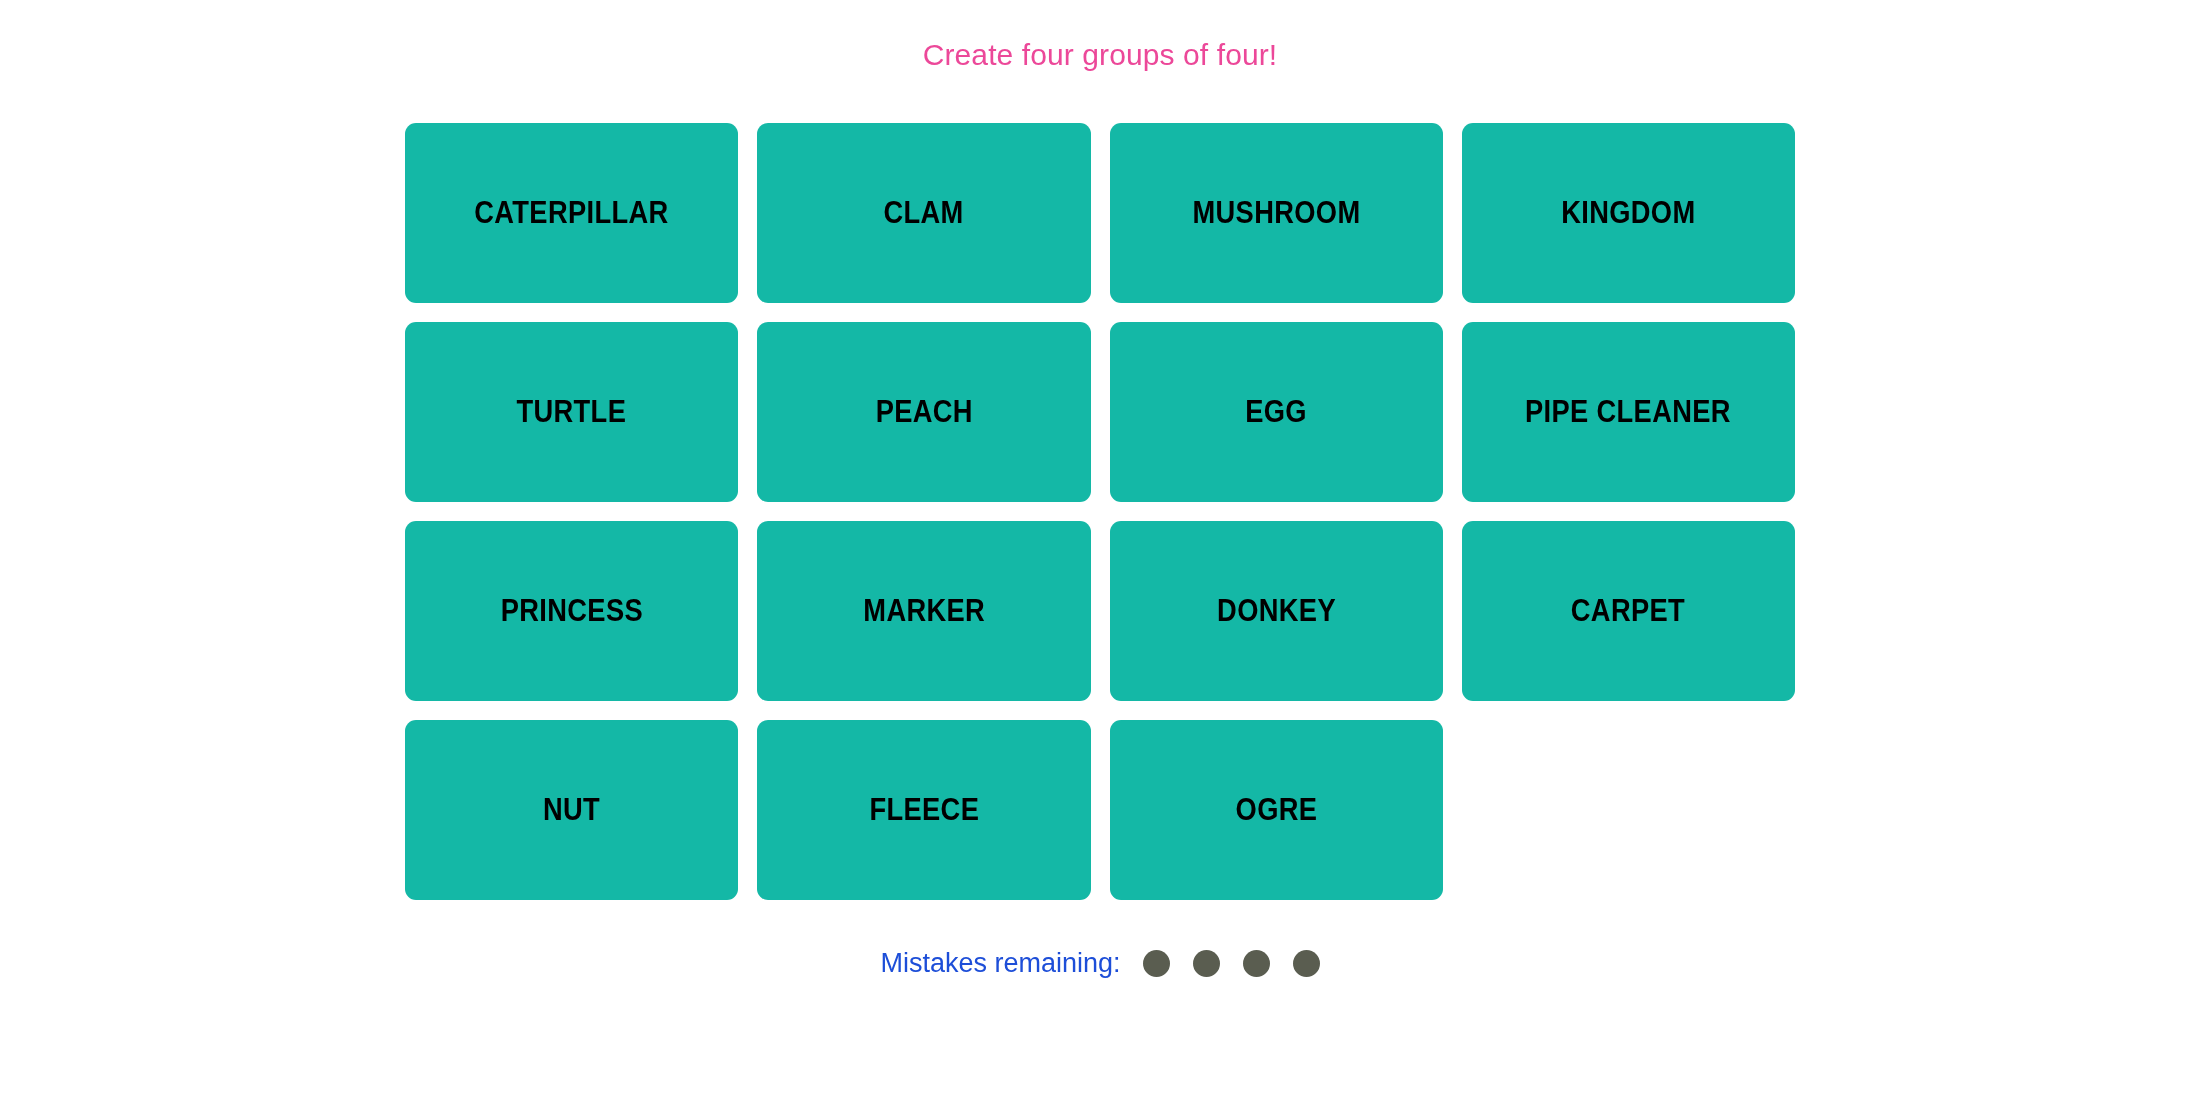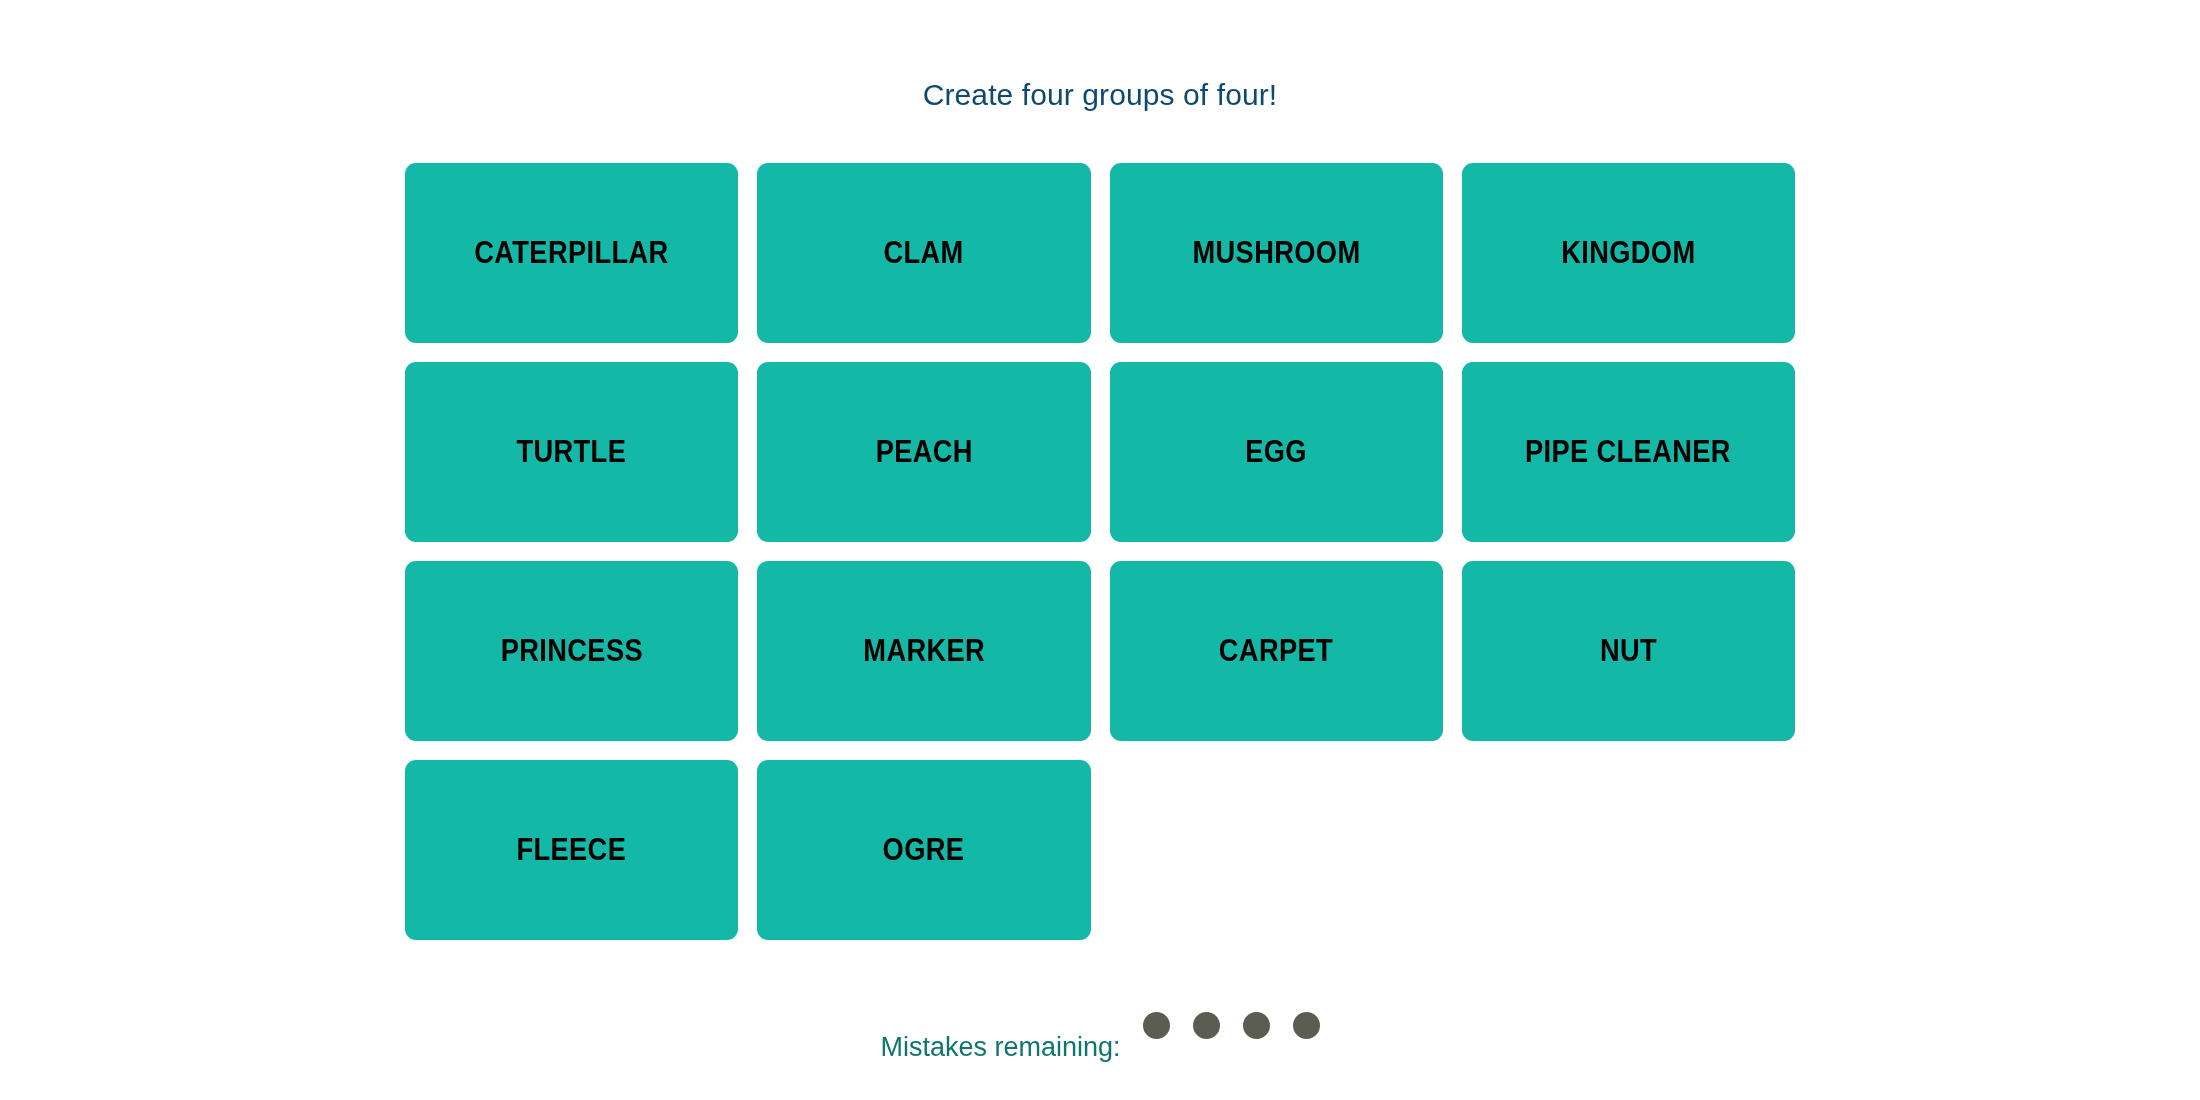--- a/index.html
+++ b/index.html
@@ -22,24 +22,24 @@
     height: 1100px;
     position: relative;
     display: flex;
     flex-direction: column;
     align-items: center;
     background: #ffffff;
   }
 
   
   .game-title {
-    margin-top: 80px;
+    margin-top: 40px;
     font-size: 30px;
     font-weight: 400;
-    color: #0c4a6e;
+    color: #ec4899;
     letter-spacing: 0.1px;
     line-height: 1;
     text-align: center;
     white-space: nowrap;
   }
 
   
   .tile-grid {
     margin-top: 53px;
     width: 1390px;
@@ -83,24 +83,23 @@
     display: flex;
     flex-direction: row;
     align-items: center;
     justify-content: center;
     gap: 18px;
   }
 
   .mistakes-label {
     font-size: 27px;
     font-weight: 400;
-    color: #0f766e;
+    color: #1d4ed8;
     line-height: 1;
     white-space: nowrap;
-    margin-top: 44px;
   }
 
   .mistakes-dots {
     display: flex;
     flex-direction: row;
     align-items: center;
     gap: 23px;
     margin-left: 4px;
   }
 
@@ -147,20 +146,23 @@
       <span class="tile-label">PIPE CLEANER</span>
     </div>
 
     <div class="tile">
       <span class="tile-label">PRINCESS</span>
     </div>
     <div class="tile">
       <span class="tile-label">MARKER</span>
     </div>
     <div class="tile">
+      <span class="tile-label">DONKEY</span>
+    </div>
+    <div class="tile">
       <span class="tile-label">CARPET</span>
     </div>
 
     <div class="tile">
       <span class="tile-label">NUT</span>
     </div>
     <div class="tile">
       <span class="tile-label">FLEECE</span>
     </div>
     <div class="tile">

